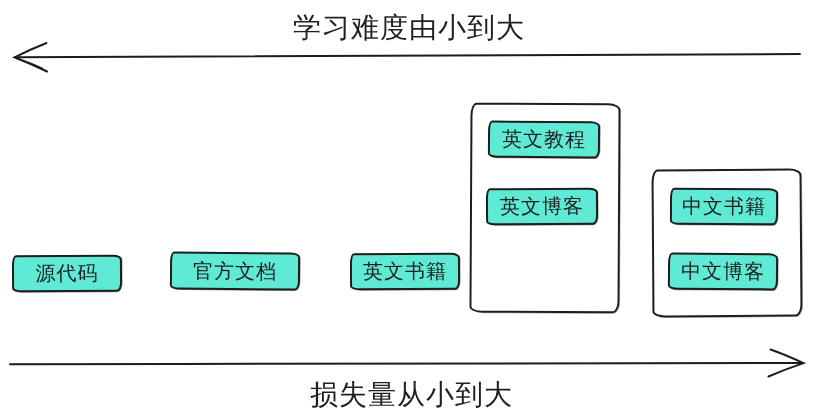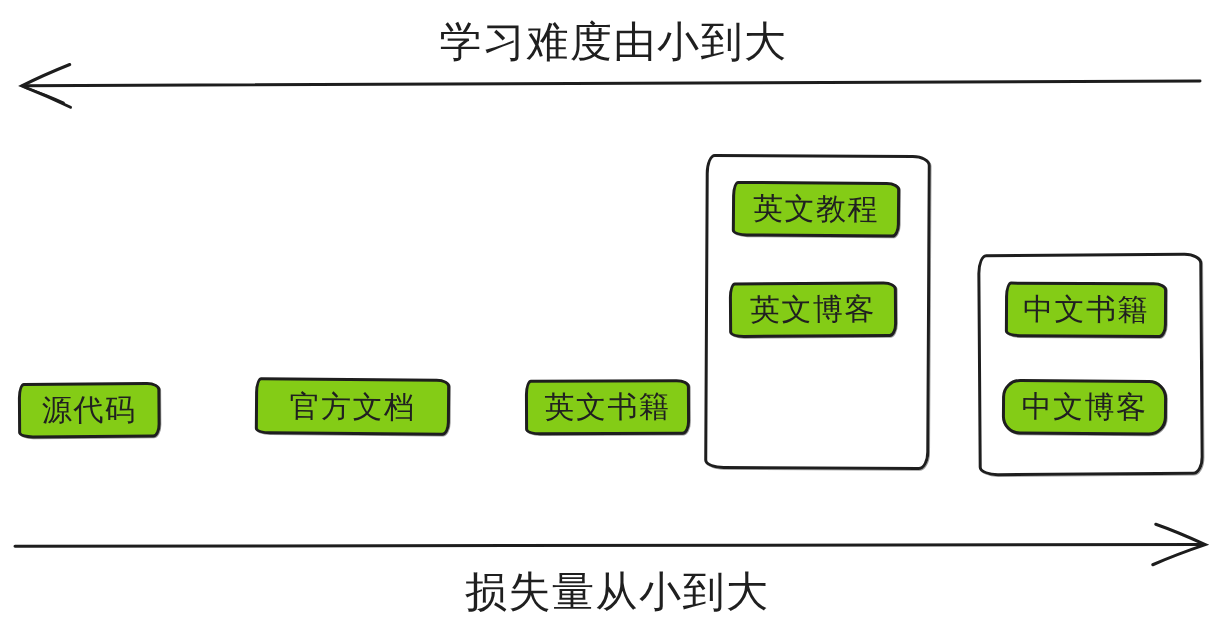--- a/index.html
+++ b/index.html
@@ -18,21 +18,21 @@
     color:#1f1f1f;
     white-space:nowrap;
   }
   .arrow-svg{
     position:absolute;left:0;top:0;width:813px;height:414px;
     pointer-events:none;
   }
   .sketch-box{
     position:absolute;
     border:2px solid #1e1e1e;
-    background:#84cc16;
+    background:#5eead4;
     border-radius:4px 9px 5px 10px / 10px 5px 9px 4px;
     box-shadow:0.5px 0.5px 0 rgba(30,30,30,0.45);
     display:flex;align-items:center;justify-content:center;
     box-sizing:border-box;
   }
   .group-box{
     background:transparent;
     border-radius:6px 12px 7px 13px / 13px 7px 12px 6px;
   }
   .sketch-box span{
@@ -58,21 +58,21 @@
       <path d="M 800 54 C 560 55.2, 300 56.2, 15 57.2"></path>
       <path d="M 46.5 43 C 34 48, 23 53, 14.5 57.3 C 25 61.5, 36.5 66.5, 47 71.5"></path>
       <path d="M 17 58.5 C 26 61.5, 34 64.5, 42.5 68.5" stroke-width="1.4"></path>
     </g>
     <g stroke="#1d1d1d" stroke-width="2" fill="none" stroke-linecap="round">
       <path d="M 10 364.2 C 280 363.8, 560 363.2, 802 363"></path>
       <path d="M 770.5 349.5 C 782 353.5, 793.5 358.5, 803.5 363.1 C 792 367, 780 371.5, 768.5 376.5"></path>
     </g>
   </svg>
 
-  <div class="sketch-box tilt-a" style="left:12px;top:255px;width:95px;height:37px;text-align:right;">
+  <div class="sketch-box tilt-a" style="left:12px;top:255px;width:110px;height:37px;text-align:right;">
     <span>源代码</span>
   </div>
 
   <div class="sketch-box tilt-b" style="left:170px;top:252px;width:130px;height:38px;">
     <span>官方文档</span>
   </div>
 
   <div class="sketch-box tilt-c" style="left:330px;top:253px;width:110px;height:37px;margin-left:20px;">
     <span>英文书籍</span>
   </div>
@@ -87,19 +87,19 @@
     <span>英文博客</span>
   </div>
 
 
   <div class="sketch-box group-box tilt-a" style="left:652px;top:169px;width:150px;height:148px;"></div>
 
   <div class="sketch-box tilt-d" style="left:670px;top:188px;width:108px;height:37px;">
     <span>中文书籍</span>
   </div>
 
-  <div class="sketch-box tilt-b" style="left:668px;top:253px;width:110px;height:37px;border-radius:12px;">
+  <div class="sketch-box tilt-b" style="left:668px;top:253px;width:110px;height:37px;">
     <span>中文博客</span>
   </div>
 
   <div class="axis-label" style="left:310px;top:376px;">损失量从小到大</div>
 
 </div>
 
 </body></html>

